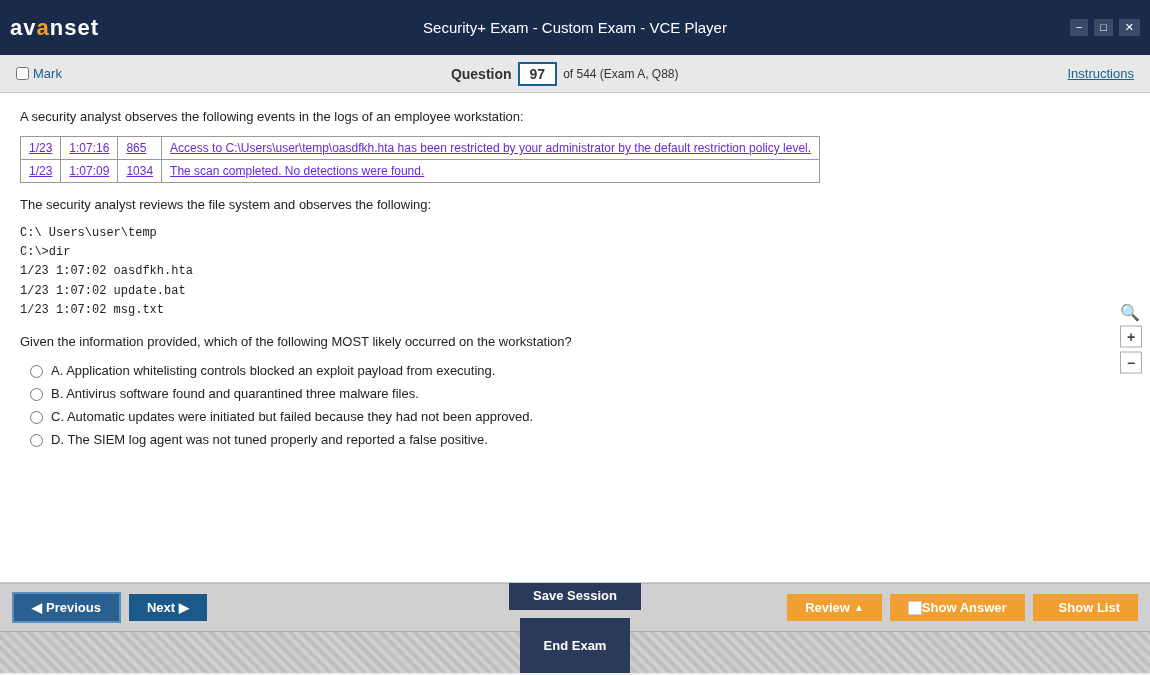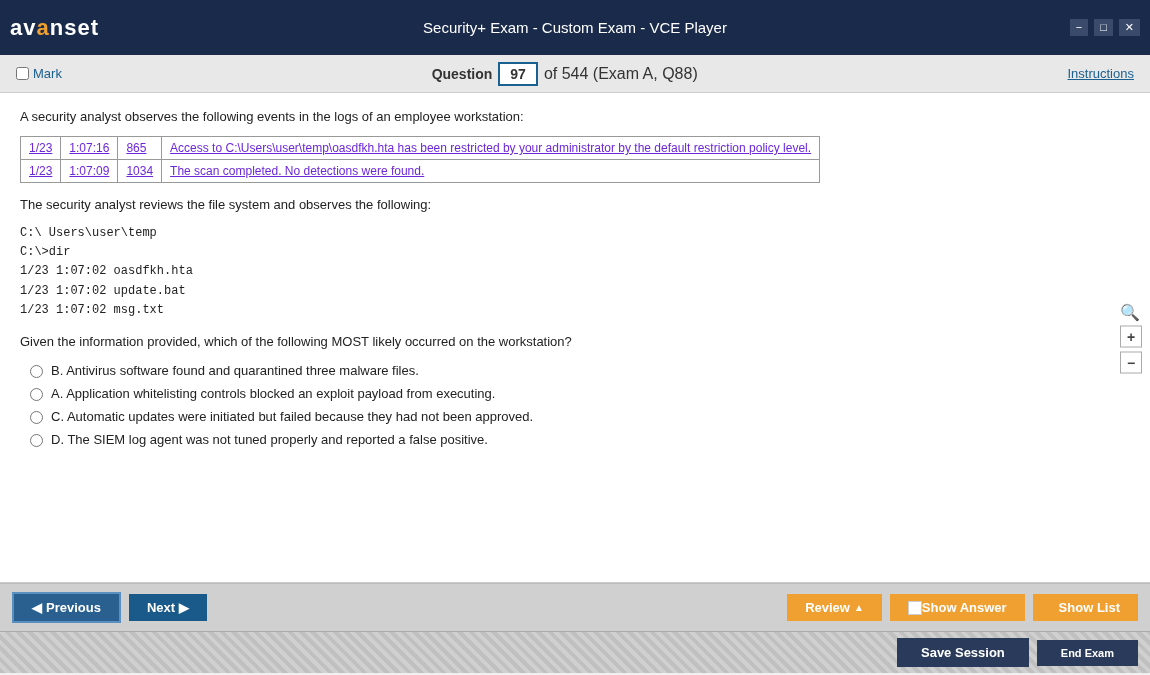--- a/index.html
+++ b/index.html
@@ -82,21 +82,21 @@
     #question-header .q-number {
       background: white;
       border: 2px solid #1a6090;
       padding: 2px 10px;
       font-size: 14px;
       font-weight: bold;
       color: #333;
     }
     #question-header .q-info {
       font-weight: normal;
-      font-size: 16px;
+      font-size: 12px;
     }
     #question-header .instructions-link {
       color: #1a6090;
       text-decoration: underline;
       cursor: pointer;
       font-size: 13px;
     }
 
     
     #main-content {
@@ -284,37 +284,38 @@
     }
     
     #bottom-bar {
       background-image: repeating-linear-gradient(
         45deg,
         #c0c0c0 0px,
         #c0c0c0 4px,
         #d0d0d0 4px,
         #d0d0d0 8px
       );
+      flex-direction: column;
     }
     .save-btn {
       background: #2a3a5a;
       color: white;
       border: none;
       padding: 7px 24px;
       cursor: pointer;
       font-size: 13px;
       font-weight: bold;
     }
     .end-btn {
       background: #2a3a5a;
       color: white;
       border: none;
-      padding: 7px 24px;
-      cursor: pointer;
-      font-size: 11px;
+      padding: 20px 24px;
+      cursor: pointer;
+      font-size: 13px;
       font-weight: bold;
     }
 
     a { color: #1a6090; }
   </style>
 </head>
 <body>
 
 <div id="titlebar">
   <div class="logo">
@@ -375,25 +376,25 @@
       <div>1/23  1:07:02  oasdfkh.hta</div>
       <div>1/23  1:07:02  update.bat</div>
       <div>1/23  1:07:02  msg.txt</div>
     </div>
 
   <p class="question-main">Given the information provided, which of the following MOST likely occurred on the workstation?</p>
 
   <div class="answer-options" id="answer-options">
       <div class="answer-option">
         <input type="radio" name="answer" style="">
-        <span>B.  Antivirus software found and quarantined three malware files.</span>
+        <span>A.  Application whitelisting controls blocked an exploit payload from executing.</span>
       </div>
       <div class="answer-option">
         <input type="radio" name="answer" style="">
-        <span>A.  Application whitelisting controls blocked an exploit payload from executing.</span>
+        <span>B.  Antivirus software found and quarantined three malware files.</span>
       </div>
       <div class="answer-option">
         <input type="radio" name="answer" style="">
         <span>C.  Automatic updates were initiated but failed because they had not been approved.</span>
       </div>
       <div class="answer-option">
         <input type="radio" name="answer" style="">
         <span>D.  The SIEM log agent was not tuned properly and reported a false positive.</span>
       </div>
     </div>

